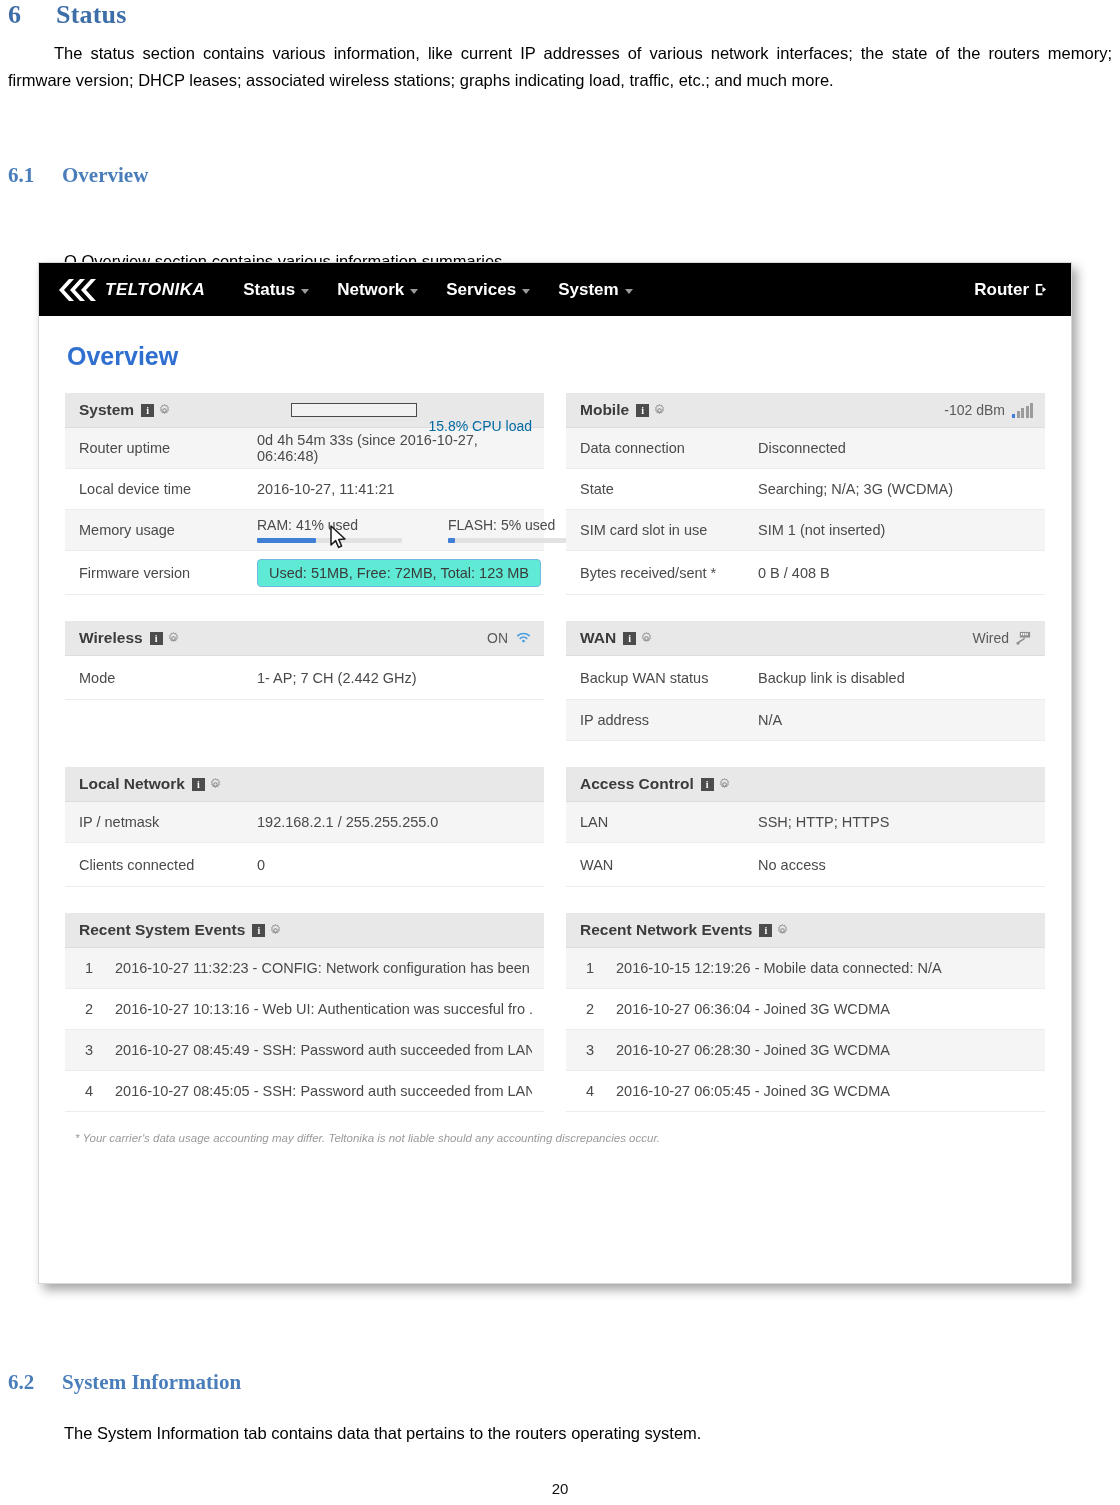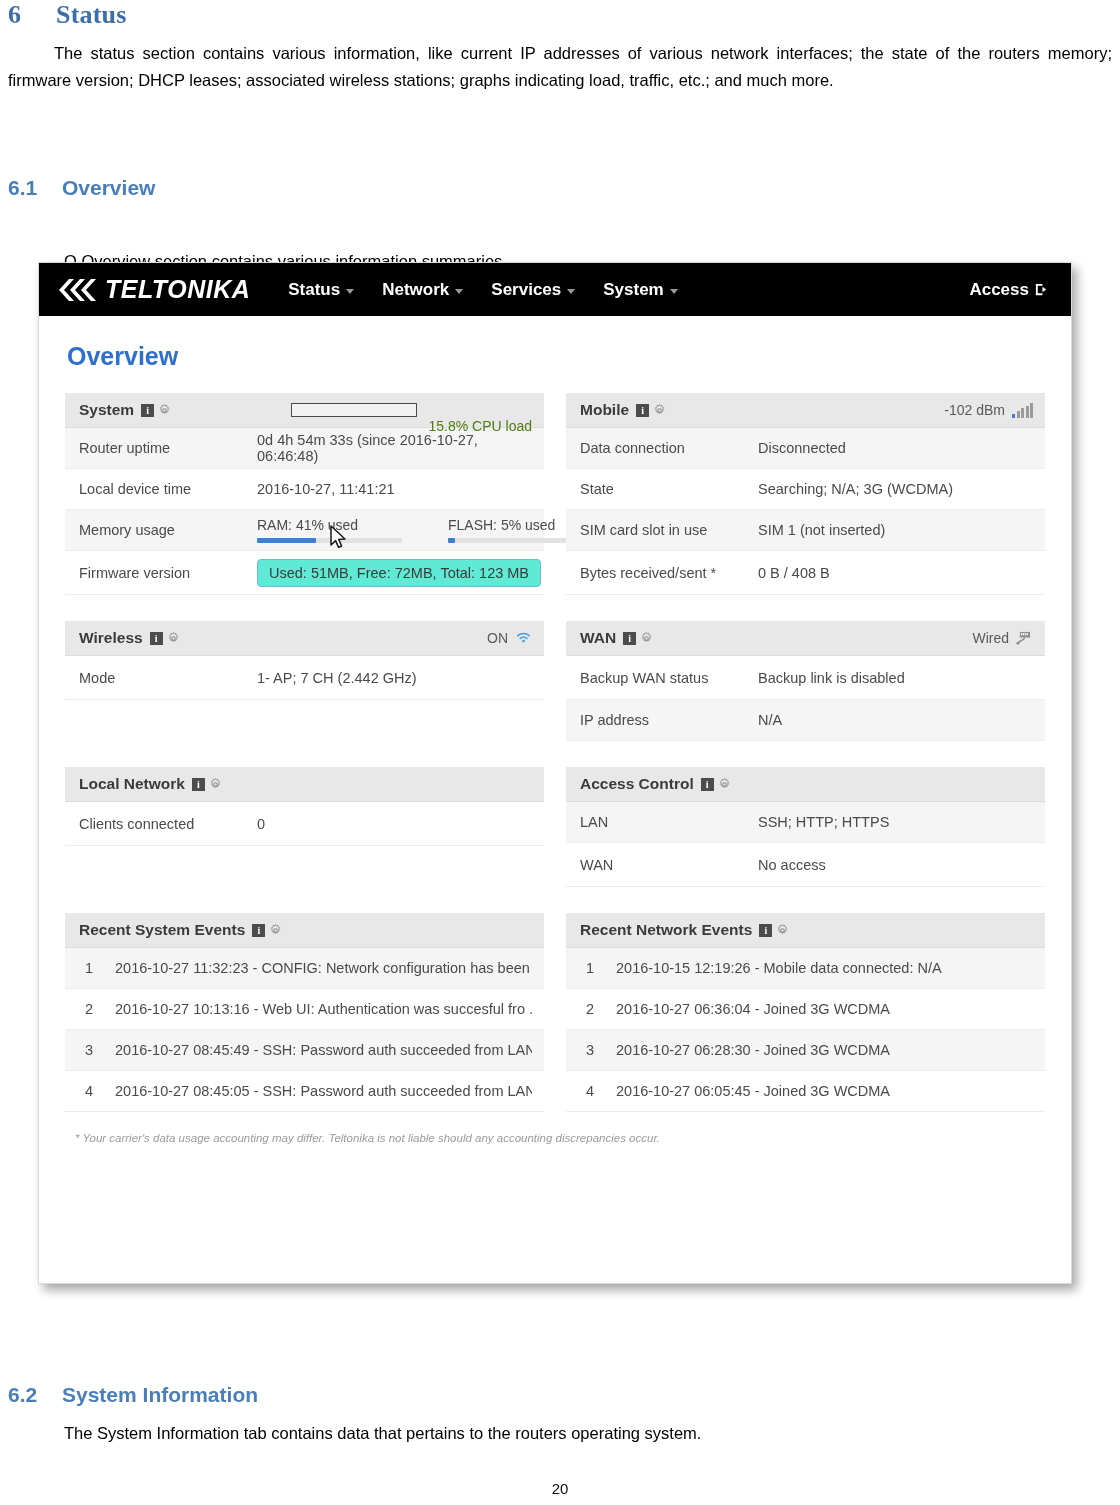--- a/index.html
+++ b/index.html
@@ -12,22 +12,22 @@
   .page { position: relative; width: 1120px; height: 1505px; padding: 10px; }
 
   
   .doc-h1 {
     font-family: "Liberation Serif", serif;
     font-size: 26px; font-weight: bold; color: #3e6ea8;
     letter-spacing: .2px;
   }
   .doc-h1 .num { display: inline-block; width: 48px; }
   .doc-h2 {
-    font-family: Liberation Sans, sans-serif;
-    font-size: 21px; font-weight: bold; color: #4a7ebb; margin-top: 13px;
+    font-family: Liberation Serif, serif;
+    font-size: 21px; font-weight: bold; color: #4a7ebb;
   }
   .doc-h2 .num { display: inline-block; width: 54px; }
   .doc-p {
     font-size: 16.5px; color: #000000; line-height: 1.62;
     text-align: justify;
   }
   .doc-p.indent { text-indent: 46px; }
   .pageno {
     position: absolute; left: 0; right: 0; bottom: 8px;
     text-align: center; font-size: 15px; color: #111;
@@ -44,21 +44,21 @@
 
   
   .navbar {
     height: 53px; background: #000; display: flex; align-items: center;
     padding: 0 22px 0 18px;
   }
   .logo { display: flex; align-items: center; gap: 2px; margin-right: 38px; }
   .logo-mark { display: block; }
   .logo-text {
     color: #fff; font-style: italic; font-weight: bold;
-    font-size: 25px; letter-spacing: .5px; font-family: "Liberation Sans", sans-serif;
+    font-size: 17px; letter-spacing: .5px; font-family: "Liberation Sans", sans-serif;
   }
   .nav-items { display: flex; align-items: center; gap: 28px; }
   .nav-item {
     color: #fff; font-size: 17px; font-weight: bold; cursor: pointer;
     display: flex; align-items: center; gap: 6px;
   }
   .caret {
     width: 0; height: 0; border-left: 4px solid transparent;
     border-right: 4px solid transparent; border-top: 5px solid #9a9a9a;
     margin-top: 3px;
@@ -119,21 +119,21 @@
   .erow-idx { width: 30px; flex: 0 0 30px; }
   .erow-text { white-space: nowrap; overflow: hidden; }
 
   
   .cpu-wrap { display: flex; align-items: center; gap: 11px; }
   .cpu-bar {
     width: 126px; height: 14px; border: 1px solid #4a4a4a;
     background: #f2f2f2; position: relative;
   }
   .cpu-fill { height: 100%; background: #3f7fd6; }
-  .cpu-text { font-size: 14px; color: #4d7c0f; white-space: nowrap; margin-top: 31px; }
+  .cpu-text { font-size: 14px; color: #0369a1; white-space: nowrap; margin-top: 31px; }
 
   
   .mem-wrap { display: flex; gap: 46px; padding: 4px 0; }
   .mem-block { width: 145px; }
   .mem-label { font-size: 14px; color: #4a4a4a; margin-bottom: 5px; }
   .mem-track { height: 5px; background: #e2e2e2; border-radius: 1px; }
   .mem-fill { height: 100%; background: #3f7fd6; border-radius: 1px; }
 
   
   .tooltip {
@@ -207,21 +207,21 @@
           <div class="nav-item">
             <span>Services</span>
             <span class="caret"></span>
           </div>
           <div class="nav-item">
             <span>System</span>
             <span class="caret"></span>
           </div>
         </div>
         <div class="nav-right">
-          <span class="logout-label">Access</span>
+          <span class="logout-label">Router</span>
           <svg width="15" height="15" viewBox="0 0 16 16">
             <path d="M2 2 h7 v2 h-5 v8 h5 v2 h-7 z" fill="#ffffff"></path>
             <path d="M9 5 l4 3 l-4 3 z" fill="#ffffff"></path>
           </svg>
         </div>
       </div>
 
       <div class="shot-body">
         <div class="page-title">Overview</div>
 
@@ -399,20 +399,24 @@
                 <span class="panel-title">Local Network</span>
                 <span class="head-icons">
                   <span class="icon-info">i</span>
                   <svg class="icon-gear" width="13" height="13" viewBox="0 0 16 16">
                     <path d="M8 5.2a2.8 2.8 0 100 5.6 2.8 2.8 0 000-5.6zm0 4.3a1.5 1.5 0 110-3 1.5 1.5 0 010 3z" fill="#8a8a8a"></path>
                     <path d="M8 0.6l1 1.6 1.9-.5.3 2 1.8.9-1.1 1.6 1.1 1.6-1.8.9-.3 2-1.9-.5L8 11.8 7 10.2l-1.9.5-.3-2L3 7.8l1.1-1.6L3 4.6l1.8-.9.3-2 1.9.5z" fill="none" stroke="#8a8a8a" stroke-width="1.1"></path>
                   </svg>
                 </span>
               </div>
               <div class="rows">
+                <div class="row alt">
+                  <span class="row-label">IP / netmask</span>
+                  <span class="row-value">192.168.2.1 / 255.255.255.0</span>
+                </div>
                 <div class="row plain" style="min-height:44px">
                   <span class="row-label">Clients connected</span>
                   <span class="row-value">0</span>
                 </div>
               </div>
             </div>
           </div>
 
           <div class="col">
             <div class="panel">

